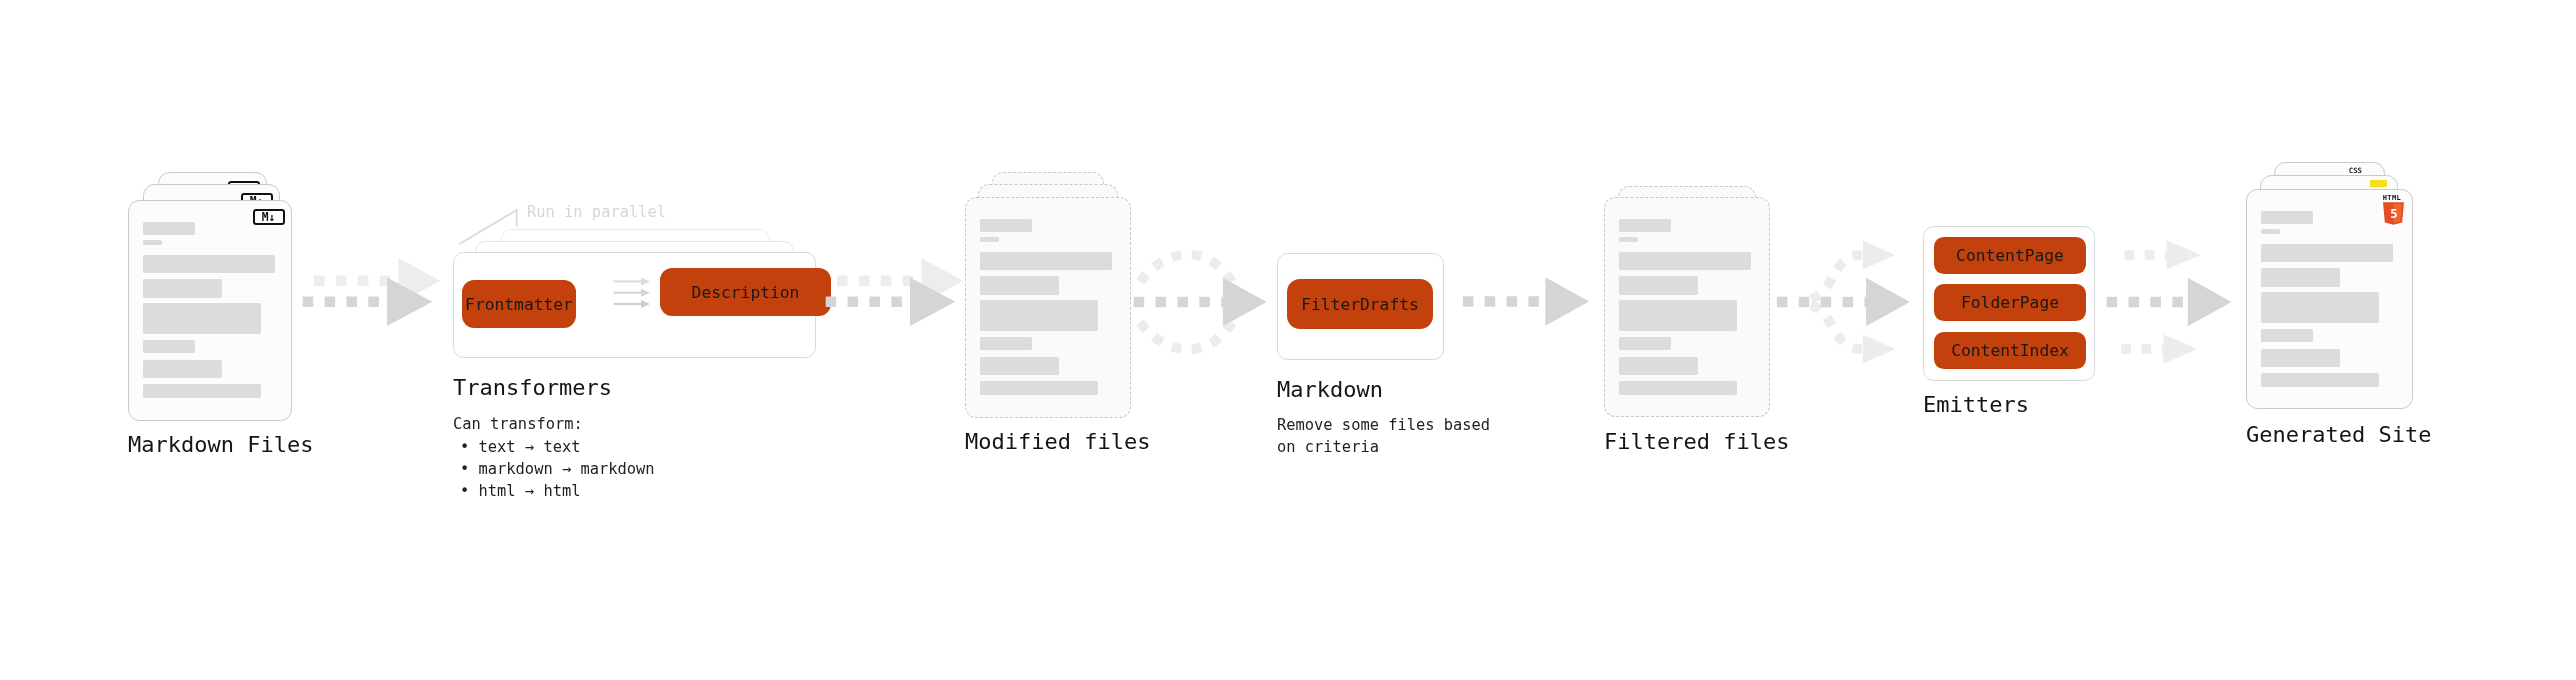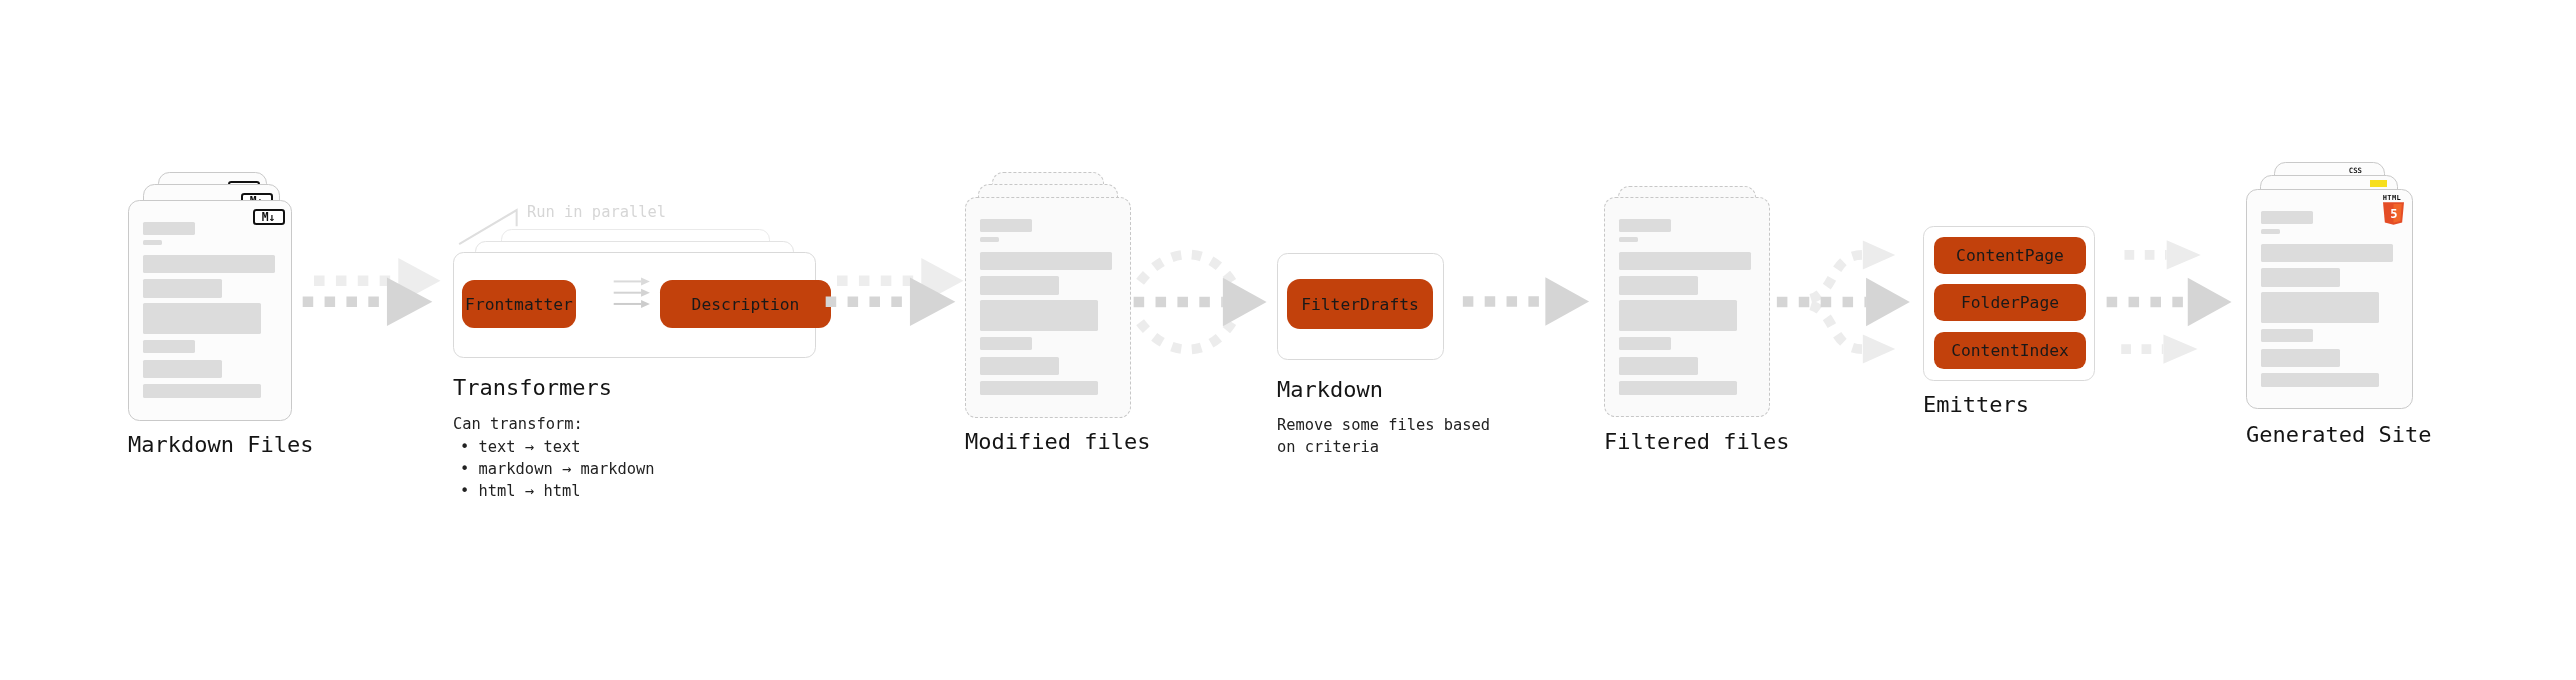--- a/index.html
+++ b/index.html
@@ -69,21 +69,21 @@
   </svg>
 
   <div class="frame g3" style="left:501px;top:229px;width:269px;height:106px"></div>
   <div class="pill ghost3" style="left:509px;top:255px;width:142px;height:48px"></div>
   <div class="pill ghost3" style="left:613px;top:255px;width:147px;height:48px"></div>
   <div class="frame g2" style="left:475px;top:241px;width:319px;height:106px"></div>
   <div class="pill ghost2" style="left:484px;top:267px;width:142px;height:48px"></div>
   <div class="pill ghost2" style="left:638px;top:267px;width:147px;height:48px"></div>
   <div class="frame" style="left:453px;top:252px;width:363px;height:106px"></div>
   <div class="pill" style="left:462px;top:280px;width:114px;height:48px">Frontmatter</div>
-  <div class="pill" style="left:660px;top:280px;width:171px;height:48px">Description</div>
+  <div class="pill" style="left:660px;top:268px;width:171px;height:48px">Description</div>
   <svg class="abs" style="left:612px;top:275px" width="42" height="37" viewBox="0 0 52 46">
     <line x1="2" y1="8" x2="36" y2="8" stroke="#dadada" stroke-width="2.5"></line>
       <polygon points="36,3 36,13 47,8" fill="#dadada"></polygon>
     <line x1="2" y1="22" x2="36" y2="22" stroke="#d3d3d3" stroke-width="2.5"></line>
       <polygon points="36,17 36,27 47,22" fill="#d3d3d3"></polygon>
     <line x1="2" y1="36" x2="36" y2="36" stroke="#cccccc" stroke-width="2.5"></line>
       <polygon points="36,31 36,41 47,36" fill="#cccccc"></polygon>
   </svg>
   <svg class="abs" style="left:455px;top:202px" width="69" height="47" viewBox="0 0 85 58">
     <polyline points="5,52 76,10 76,30" fill="none" stroke="#dedede" stroke-width="2.5"></polyline>

